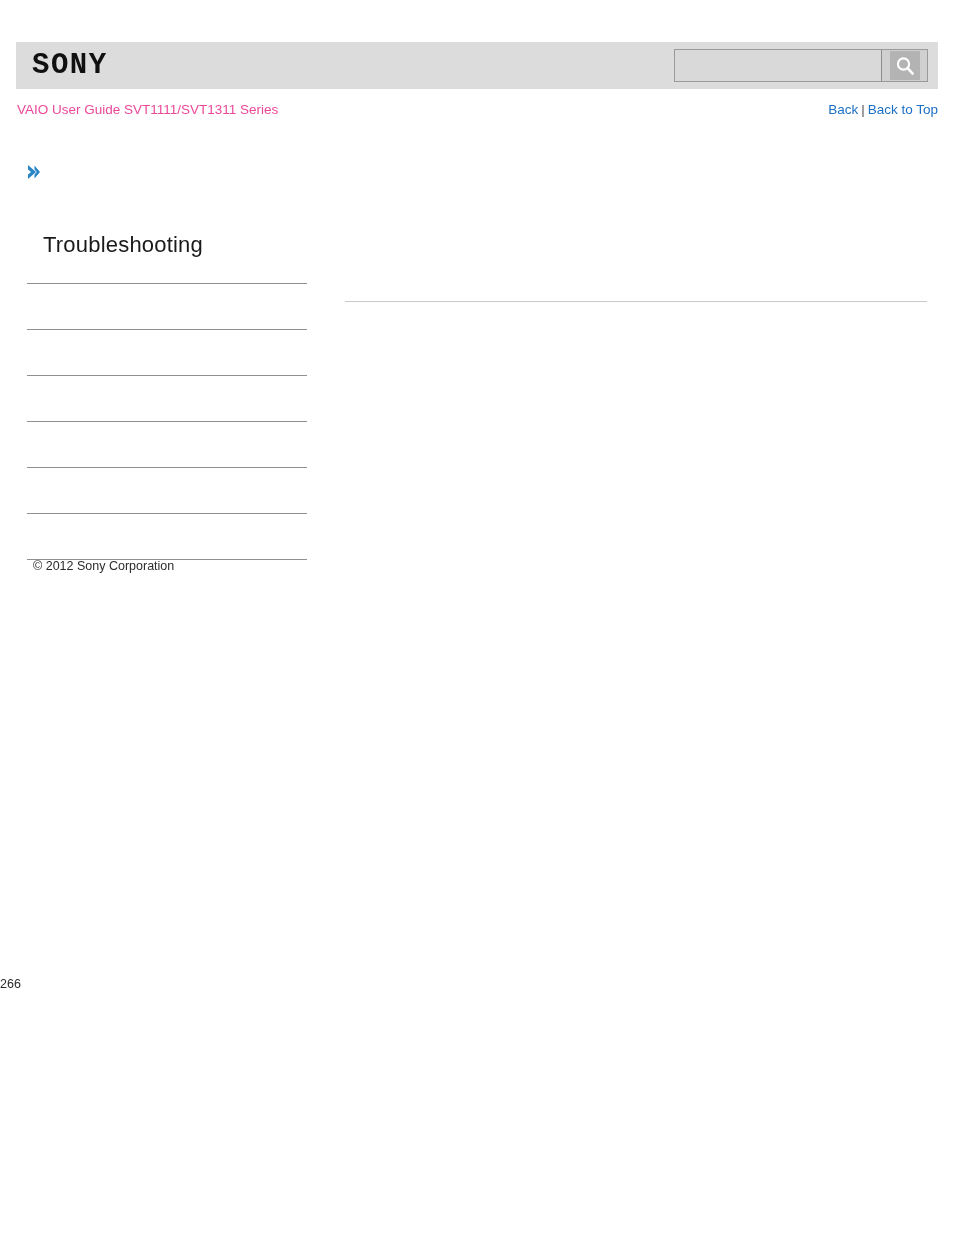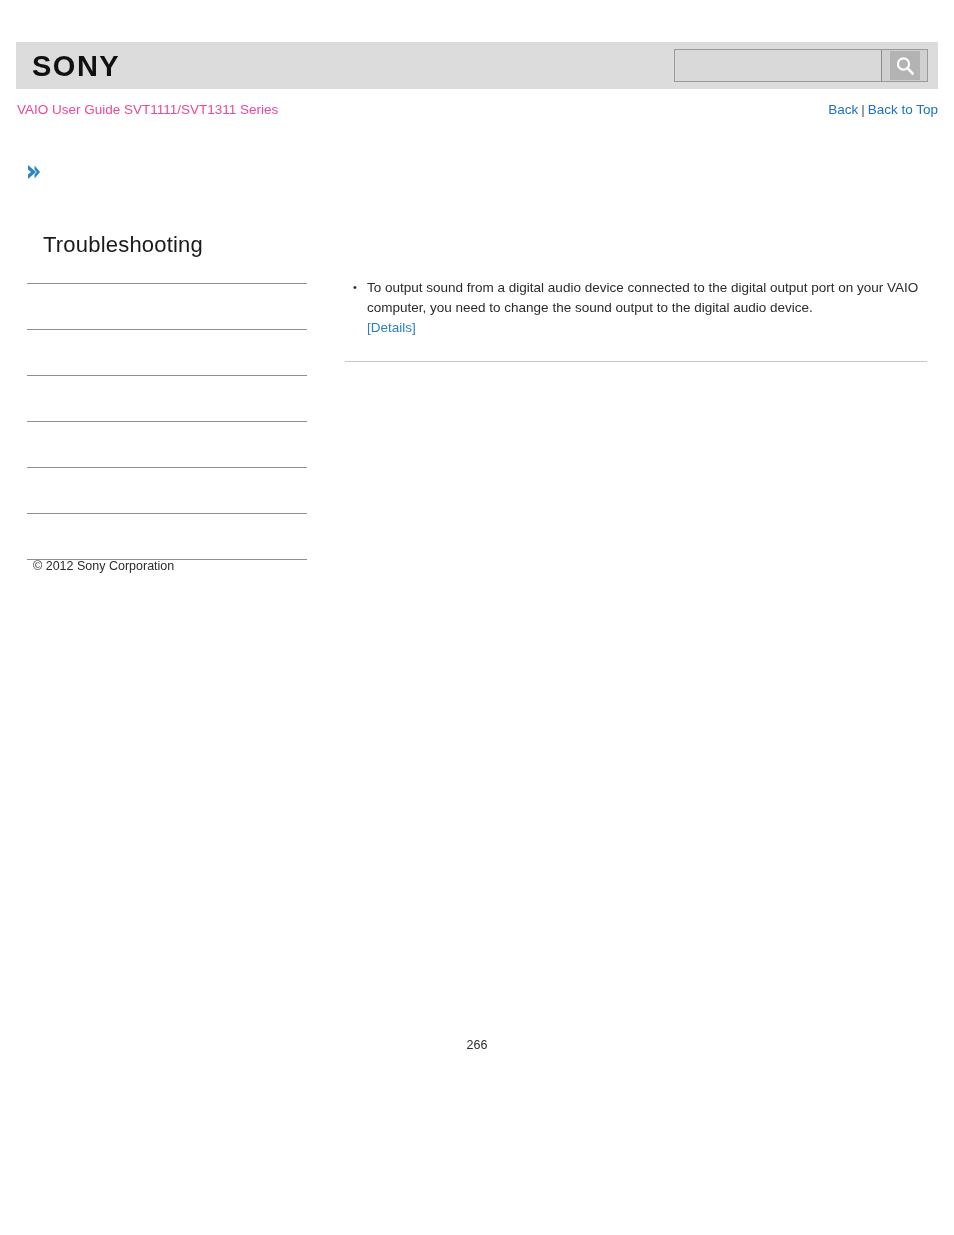--- a/index.html
+++ b/index.html
@@ -24,21 +24,21 @@
     top: 42px;
     width: 922px;
     height: 47px;
     background: #dcdcdc;
     box-sizing: border-box;
   }
   .sony-logo {
     position: absolute;
     left: 16px;
     top: 6px;
-    font-family: Liberation Sans, sans-serif;
+    font-family: Liberation Mono, monospace;
     font-weight: bold;
     font-size: 29px;
     letter-spacing: 1.5px;
     color: #101010;
     line-height: 36px;
     user-select: none;
   }
   .search-wrap {
     position: absolute;
     right: 10px;
@@ -195,23 +195,22 @@
     position: absolute;
     left: 17px;
     top: 559px;
     font-size: 12.5px;
     color: #2b2b2b;
     margin-left: 16px;
   }
   .page-number {
     position: absolute;
     left: 0;
-    top: 1038px;
+    top: 977px;
     width: 954px;
-    text-align: center;
     font-size: 12.5px;
     color: #2b2b2b;
   }
 </style>
 </head>
 <body>
 
 <div class="header-bar">
   <div class="sony-logo">SONY</div>
 
@@ -259,23 +258,17 @@
   </div>
   <div class="sidebar-entry">
     <span></span>
   </div>
   <div class="sidebar-entry">
     <span></span>
   </div>
 </div>
 
 <div class="content">
-  <ul>
-    <li>
-      <span>To output sound from a digital audio device connected to the digital output port on your VAIO computer, you need to change the sound output to the digital audio device.</span><br>
-      <a class="details" href="#">[Details]</a>
-    </li>
-  </ul>
   <div class="content-rule"></div>
 </div>
 
 <div class="copyright">© 2012 Sony Corporation</div>
 <div class="page-number">266</div>
 
 </body></html>

